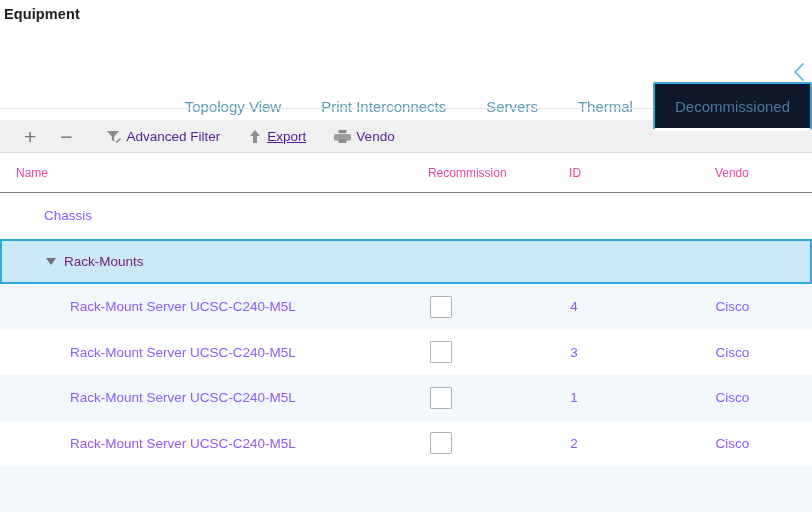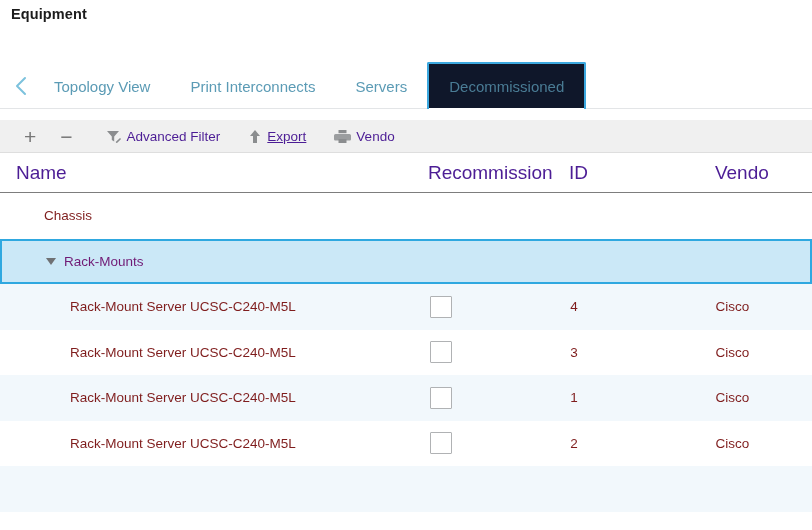--- a/index.html
+++ b/index.html
@@ -13,36 +13,37 @@
     font-family: "Liberation Sans", sans-serif;
     overflow: hidden;
     position: relative;
     color: #58585b;
   }
 
   
   .page-title {
     position: absolute;
     top: 6px;
-    left: 11px;
+    left: 4px;
     font-size: 14.5px;
     font-weight: bold;
     color: #1c1c1c;
     letter-spacing: .1px;
   }
 
   
   .tabbar {
     position: absolute;
     top: 62px;
     left: 0;
     width: 812px;
     height: 47px;
     display: flex;
     align-items: flex-end;
+    flex-direction: column;
   }
   .tabbar-underline {
     position: absolute;
     left: 0;
     top: 108px;
     width: 812px;
     height: 1px;
     background: #e3e5e7;
   }
   .back-chevron {
@@ -138,32 +139,32 @@
   .col-name   { width: 440px; }
   .col-recomm { width: 150px; text-align: left; }
   .col-id     { width: 155px; text-align: left; }
   .col-vendor { width: 120px; text-align: left; }
 
   .thead {
     display: flex;
     align-items: center;
     height: 39px;
     border-bottom: 1.5px solid #7d7d7d;
-    font-size: 19px;
-    color: #4c1d95;
+    font-size: 12px;
+    color: #ec4899;
   }
   .thead .cell { padding-left: 16px; box-sizing: border-box; }
   .thead .col-name { padding-left: 16px; }
 
   .trow {
     display: flex;
     align-items: center;
     height: 45.5px;
     font-size: 13.5px;
-    color: #7f1d1d;
+    color: #8b5cf6;
     box-sizing: border-box;
     position: relative;
   }
   .trow .cell { box-sizing: border-box; padding-left: 16px; }
   .trow.stripe { background: #f2f8fc; }
   .trow.plain  { background: #ffffff; }
 
   .trow.selected {
     background: #cbe8f7;
     border-top: 2px solid #2fa8e0;
@@ -215,20 +216,23 @@
   </div>
   <div class="tabs-holder" id="tabs-holder" style="display:flex;align-items:flex-end;">
       <div class="tab">
         <span>Topology View</span>
       </div>
       <div class="tab">
         <span>Print Interconnects</span>
       </div>
       <div class="tab">
         <span>Servers</span>
+      </div>
+      <div class="tab">
+        <span>Thermal</span>
       </div>
       <div class="tab active">
         <span>Decommissioned</span>
       </div>
     </div>
 </div>
 <div class="tabbar-underline"></div>
 
 <div class="toolbar">
 

